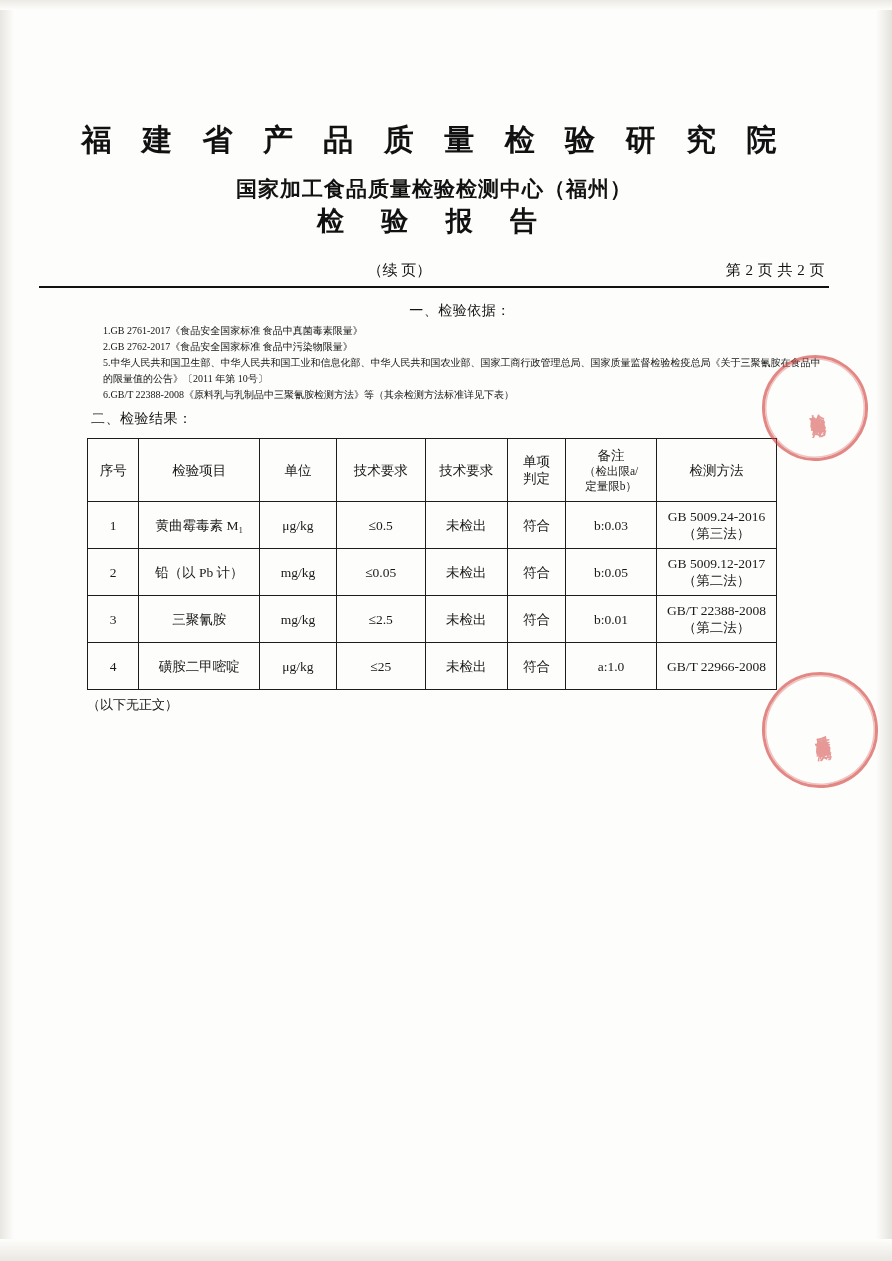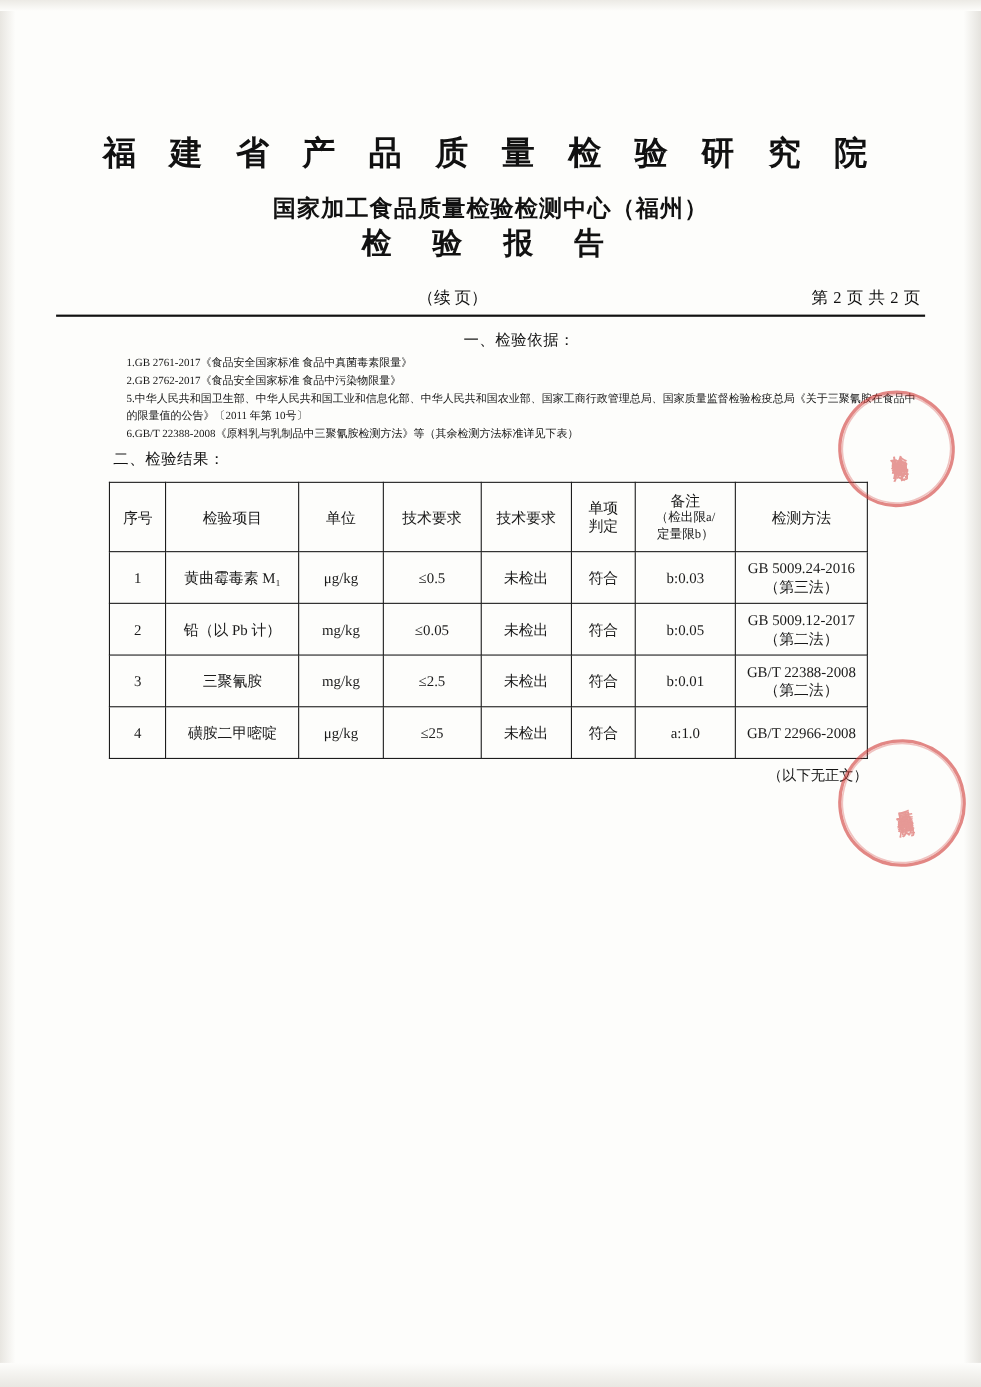--- a/index.html
+++ b/index.html
@@ -34,21 +34,21 @@
     position: absolute; left: 0; top: 0; width: 892px; height: 10px;
     background: linear-gradient(to bottom, #eceae5, #fdfdfb);
   }
   .scan-edge-bottom {
     position: absolute; left: 0; bottom: 0; width: 892px; height: 22px;
     background: linear-gradient(to top, #e9e7e2, #fdfdfb);
   }
 
   .content {
     position: absolute;
-    left: 51px;
+    left: 39px;
     top: 120px;
     width: 790px;
   }
 
   .title-main {
     text-align: center;
     font-size: 30px;
     font-weight: bold;
     letter-spacing: 10px;
     color: #111;
@@ -147,21 +147,21 @@
   .col-judge   { width: 62px; }
   .col-remark  { width: 98px; }
   .col-method  { width: 130px; }
   .small-note { font-size: 11.5px; }
   .method-cell { font-size: 12.5px; line-height: 1.25; }
 
   .footnote {
     margin-top: 6px;
     margin-left: 48px;
     width: 690px;
-    text-align: right;
+    text-align: left;
     font-size: 13px;
     color: #151515;
   }
 
   
   .seal {
     position: absolute;
     border-radius: 50%;
     border: 3px solid #d2403c;
     color: #d2403c;

